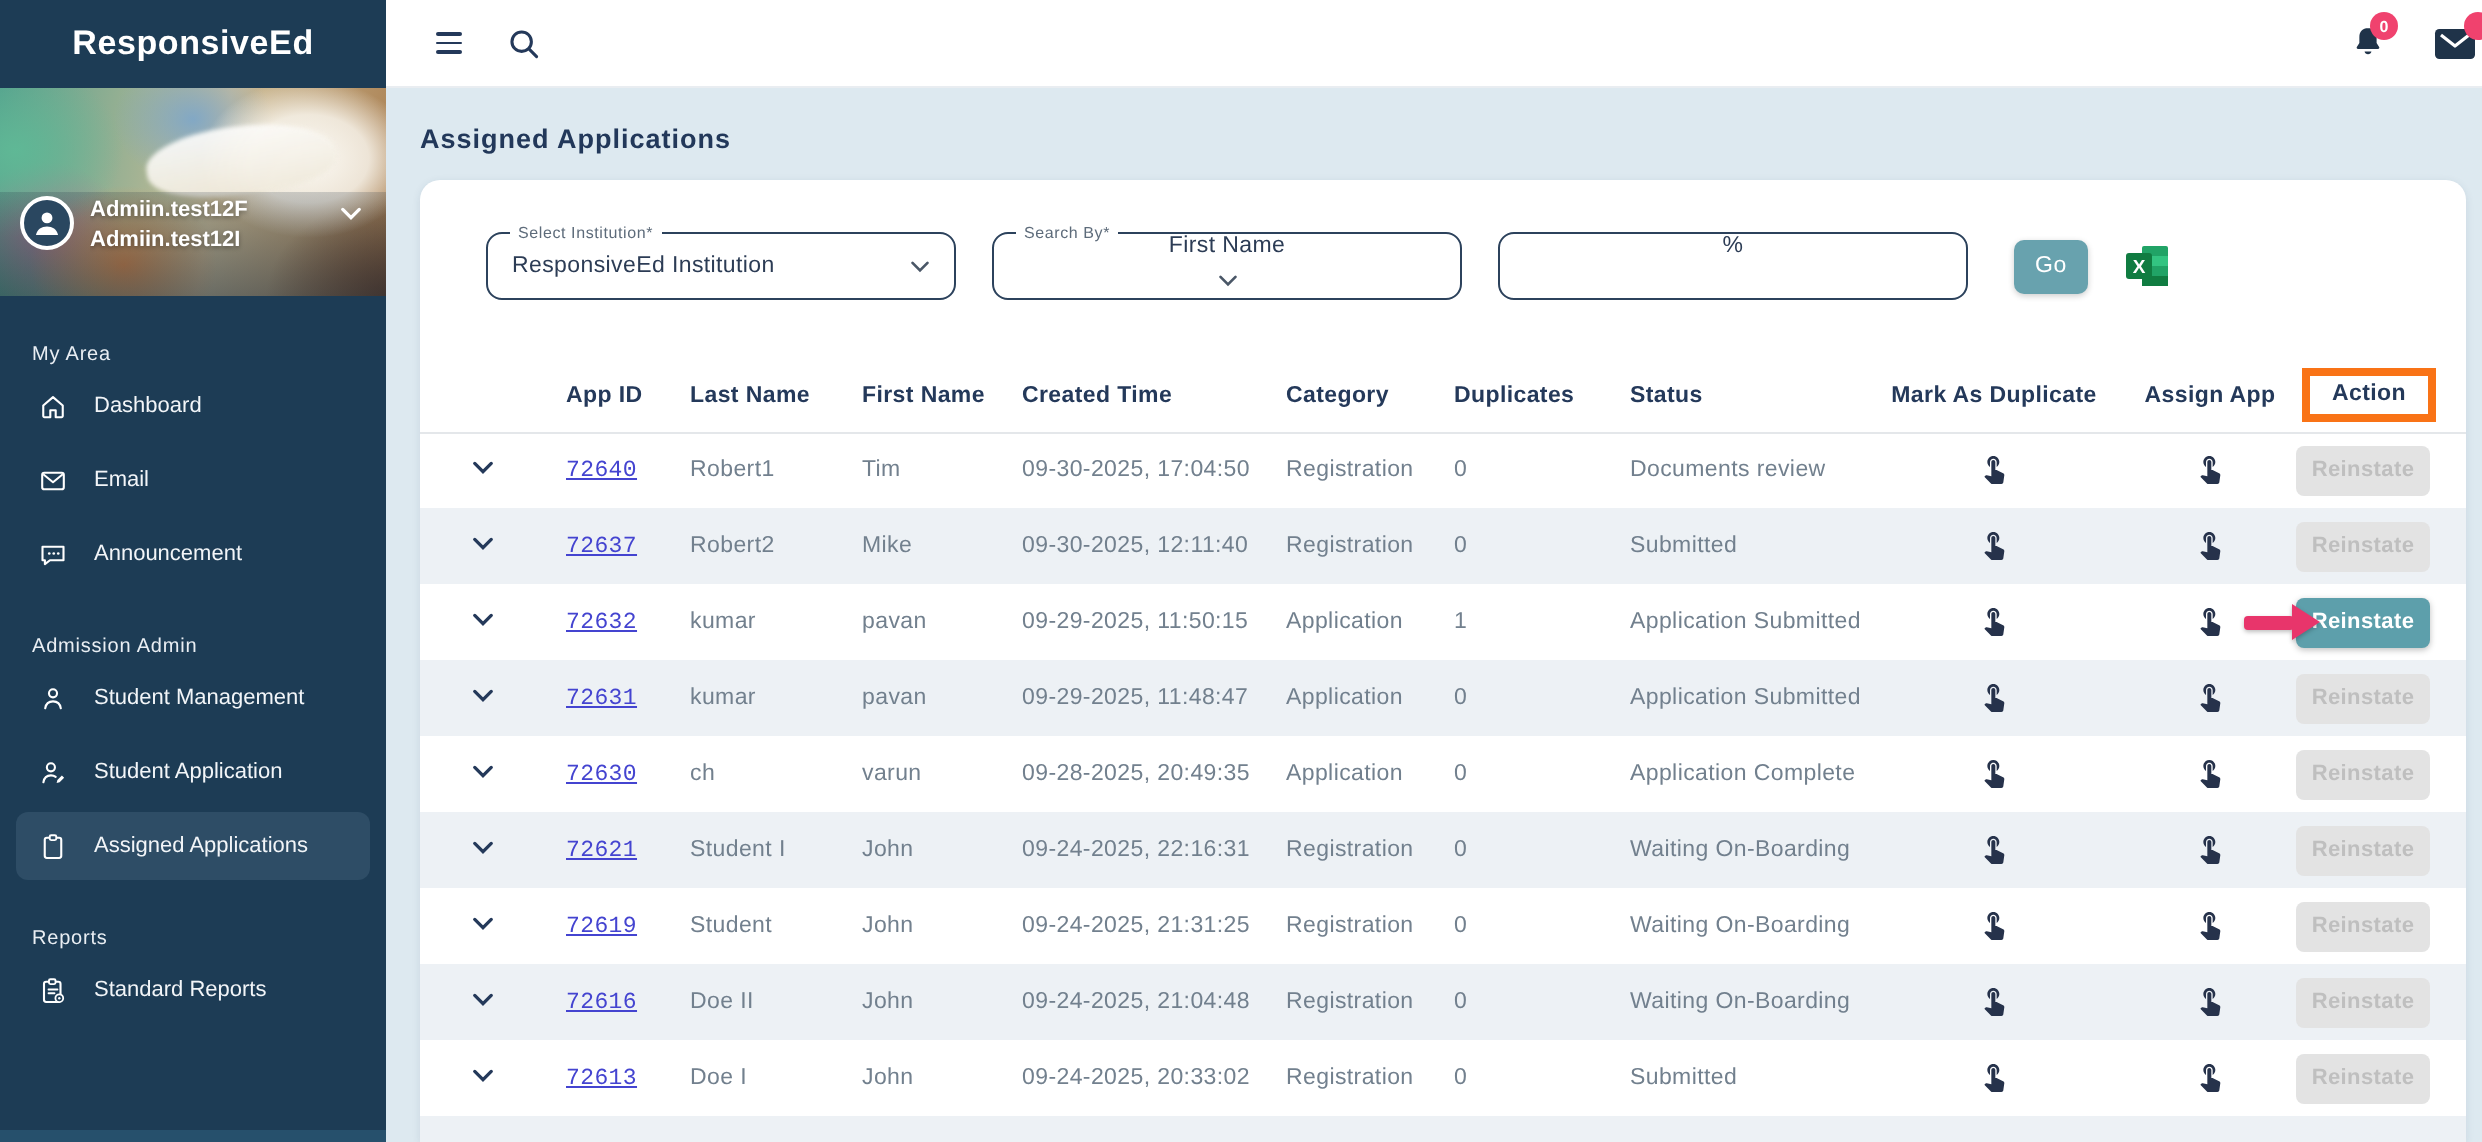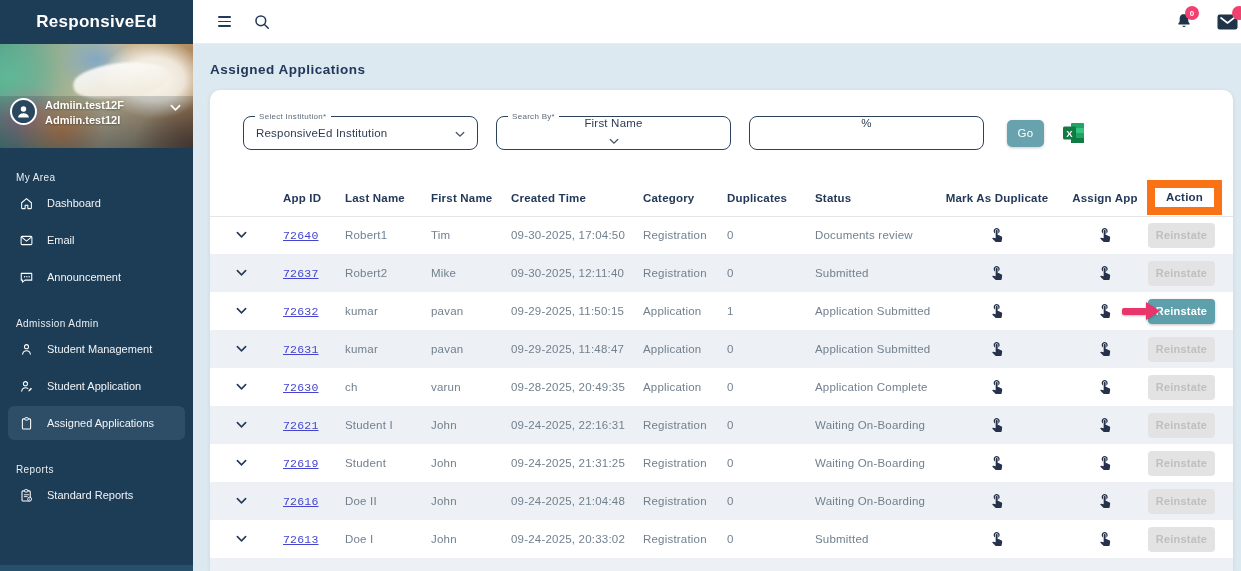--- a/index.html
+++ b/index.html
@@ -64,21 +64,21 @@
   thead th { height:36px; font-size:11.5px; font-weight:700; color:#24395a; text-align:left; letter-spacing:.2px; border-bottom:1px solid #e4e7ea; padding:0; }
   th.cen, td.cen { text-align:center; }
   tbody td { height:38px; font-size:11.5px; color:#72808e; padding:0; letter-spacing:.2px; }
   tbody tr:nth-of-type(even) { background:#edf1f5; }
   a.appid { color:#4444d0;font-family:Liberation Mono, monospace; }
   .row-chev { display:inline-flex; margin-left:26px; cursor:pointer; }
   .reinstate { width:72px; height:25px; border:none; border-radius:4px; background:#e3e3e3; color:#bfbfbf; font-size:11px; font-weight:600; letter-spacing:.2px; font-family:inherit; }
   .reinstate.on { background:#5d9fab; color:#fff; box-shadow:0 1px 3px rgba(0,0,0,.25); }
   td.act { position:relative; }
   td.act .btnwrap { display:flex; justify-content:flex-end; padding-right:18px; }
-  .action-box { display:inline-block; border:8px solid #f97316; background:#fff; padding:3px 11px 4px; position:relative; left:-6px; }
+  .action-box { display:inline-block; border:4px solid #f97316; background:#fff; padding:3px 11px 4px; position:relative; left:-6px; }
   .arrow-ann { position:absolute; right:73px; top:50%; transform:translateY(-50%); display:flex; align-items:center; filter:drop-shadow(0 1px 1px rgba(0,0,0,.25)); }
   .arrow-ann .tail { width:25px; height:7px; background:#e8356b; border-radius:2px; }
   .arrow-ann .head { width:0; height:0; border-top:9px solid transparent; border-bottom:9px solid transparent; border-left:14px solid #e8356b; margin-left:-1px; }
   .partial-stripe { height:13px; background:#edf1f5; }
 </style>
 </head>
 <body>
 
 <aside class="sidebar">
   <div class="logo">ResponsiveEd</div>

